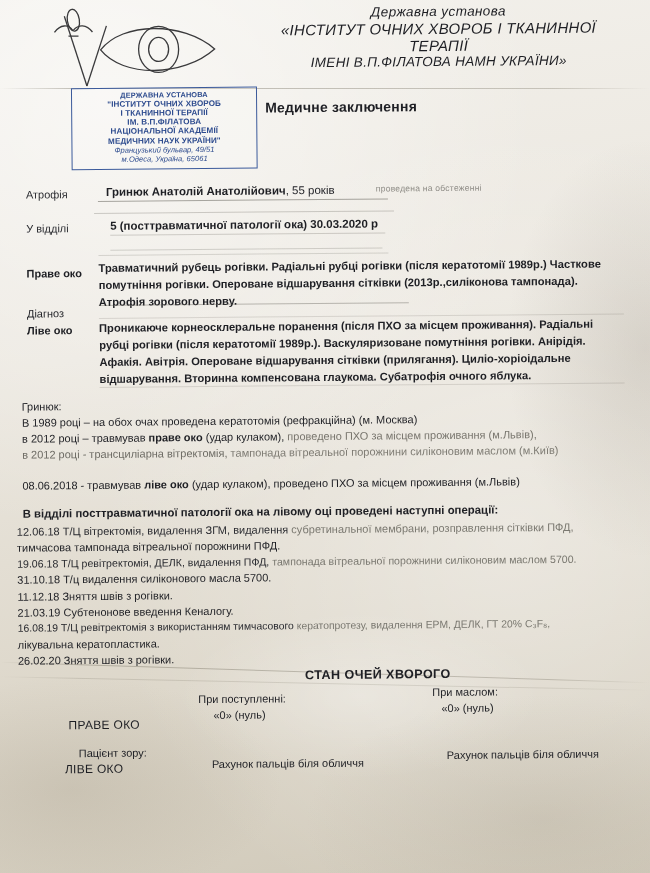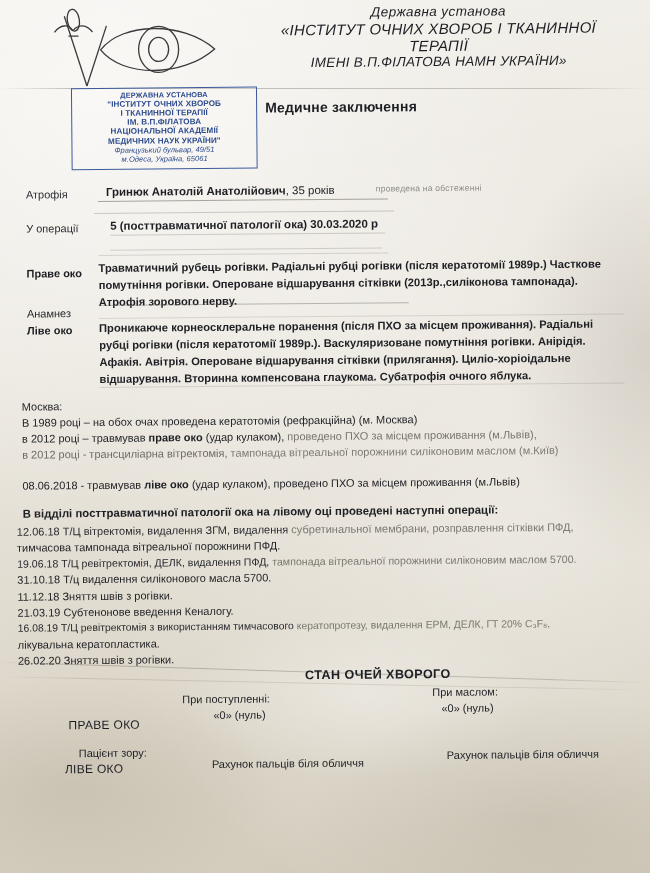--- a/index.html
+++ b/index.html
@@ -262,61 +262,61 @@
       <div class="s-line">ІМ. В.П.ФІЛАТОВА</div>
       <div class="s-line">НАЦІОНАЛЬНОЇ АКАДЕМІЇ</div>
       <div class="s-line">МЕДИЧНИХ НАУК УКРАЇНИ"</div>
       <div class="s-addr">Французький бульвар, 49/51</div>
       <div class="s-addr">м.Одеса, Україна, 65061</div>
     </div>
 
     <div class="doc-heading">Медичне заключення</div>
 
     <div class="lbl" style="left:28px; top:186px;">Атрофія</div>
-    <div class="val" style="left:108px; top:184px;"><span>Гринюк Анатолій Анатолійович</span><span class="thin">, 35 років</span></div>
+    <div class="val" style="left:108px; top:184px;"><span>Гринюк Анатолій Анатолійович</span><span class="thin">, 55 років</span></div>
     <div class="faint" style="left:378px; top:184px;">проведена на обстеженні</div>
     <div class="rule" style="left:100px; top:199px; width:290px;"></div>
 
-    <div class="lbl" style="left:28px; top:220px;">У операції</div>
+    <div class="lbl" style="left:28px; top:220px;">У відділі</div>
     <div class="val" style="left:112px; top:218px;">5 (посттравматичної  патології ока) 30.03.2020 р</div>
     <div class="rule" style="left:96px; top:211px; width:300px; opacity:.55;"></div>
     <div class="rule" style="left:112px; top:233px; width:275px; opacity:.5;"></div>
     <div class="rule" style="left:112px; top:248px; width:272px; opacity:.45;"></div>
 
     <div class="rule" style="left:100px; top:253px; width:290px; opacity:.4;"></div>
     <div class="diag-label" style="left:28px; top:265px;">Праве око</div>
     <div class="diag-text" style="left:100px; top:258px; width:520px;">Травматичний рубець рогівки. Радіальні рубці рогівки (після кератотомії 1989р.) Часткове помутніння рогівки. Опероване відшарування сітківки (2013р.,силіконова тампонада). Атрофія зорового нерву.</div>
     <div class="diag-long-rule" style="left:100px; top:303px; width:310px;"></div>
 
-    <div class="diag-label plain" style="left:28px; top:305px;">Анамнез</div>
+    <div class="diag-label plain" style="left:28px; top:305px;">Діагноз</div>
     <div class="diag-label" style="left:28px; top:322px;">Ліве око</div>
     <div class="diag-text" style="left:100px; top:318px; width:525px;">Проникаюче корнеосклеральне поранення (після ПХО за місцем проживання). Радіальні рубці рогівки (після кератотомії 1989р.). Васкуляризоване помутніння рогівки. Анірідія. Афакія. Авітрія. Опероване відшарування сітківки (прилягання). Цилio-хоріоідальне відшарування. Вторинна компенсована глаукома. Субатрофія очного яблука.</div>
     <div class="diag-long-rule" style="left:100px; top:316px; width:525px; opacity:.45;"></div>
     <div class="diag-long-rule" style="left:100px; top:385px; width:525px; opacity:.45;"></div>
 
-    <div class="an-head" style="left:22px; top:398px;">Москва:</div>
+    <div class="an-head" style="left:22px; top:398px;">Гринюк:</div>
     <div class="an-line" style="left:22px; top:413px;">В 1989 році – на обох очах проведена кератотомія (рефракційна) (м. Москва)</div>
     <div class="an-line" style="left:22px; top:429px;">в 2012 році – травмував <b>праве око</b> (удар кулаком), <span style="color:#78756d">проведено ПХО за місцем проживання (м.Львів),</span></div>
     <div class="an-line fade" style="left:22px; top:445px;">в 2012 році -  трансциліарна вітректомія, <span style="color:#7e7b73">тампонада вітреальної порожнини силіконовим маслом (м.Київ)</span></div>
     <div class="an-line" style="left:22px; top:476px;">08.06.2018 - травмував <b>ліве око</b> (удар кулаком), проведено ПХО за місцем проживання (м.Львів)</div>
 
     <div class="ops-head" style="left:22px; top:505px;">В відділі посттравматичної патології ока на лівому оці проведені наступні операції:</div>
     <div class="ops-line" style="left:16px; top:522px;"><span style="color:#2a2b30">12.06.18 Т/Ц вітректомія, видалення ЗГМ, видалення </span><span style="color:#7a7870">субретинальної мембрани, розправлення сітківки ПФД,</span></div>
     <div class="ops-line" style="left:16px; top:538px;">тимчасова тампонада вітреальної порожнини ПФД.</div>
     <div class="ops-line" style="left:16px; top:554px; font-size:10.6px;"><span style="color:#2a2b30">19.06.18 Т/Ц ревітректомія, ДЕЛК, видалення ПФД, </span><span style="color:#7a7870">тампонада вітреальної порожнини силіконовим маслом 5700.</span></div>
     <div class="ops-line" style="left:16px; top:570px;">31.10.18 Т/ц  видалення силіконового масла 5700.</div>
     <div class="ops-line" style="left:16px; top:587px;">11.12.18 Зняття швів з рогівки.</div>
     <div class="ops-line" style="left:16px; top:603px;">21.03.19 Субтенонове введення Кеналогу.</div>
     <div class="ops-line" style="left:16px; top:619px; font-size:10.4px;"><span style="color:#2a2b30">16.08.19 Т/Ц ревітректомія з використанням тимчасового </span><span style="color:#7a7870">кератопротезу, видалення ЕРМ, ДЕЛК, ГТ 20% C₃F₈,</span></div>
     <div class="ops-line" style="left:16px; top:635px;">лікувальна кератопластика.</div>
     <div class="ops-line" style="left:16px; top:651px;">26.02.20  Зняття швів з рогівки.</div>
 
     <div class="sec-title" style="left:303px; top:668px;">СТАН ОЧЕЙ ХВОРОГО</div>
 
-    <div class="col-head" style="left:180px; top:692px;">При поступленні:</div>
+    <div class="col-head" style="left:196px; top:692px;">При поступленні:</div>
     <div class="col-head" style="left:430px; top:687px;">При маслом:</div>
 
     <div class="eye-name" style="left:66px; top:716px;">ПРАВЕ ОКО</div>
     <div class="cell" style="left:211px; top:708px;">«0» (нуль)</div>
     <div class="cell" style="left:439px; top:703px;">«0» (нуль)</div>
 
     <div class="acuity-lbl" style="left:76px; top:745px;">Пацієнт зору:</div>
     <div class="eye-name" style="left:62px; top:760px;">ЛІВЕ ОКО</div>
     <div class="cell" style="left:209px; top:757px;">Рахунок пальців біля обличчя</div>
     <div class="cell" style="left:444px; top:750px;">Рахунок пальців біля обличчя</div>

